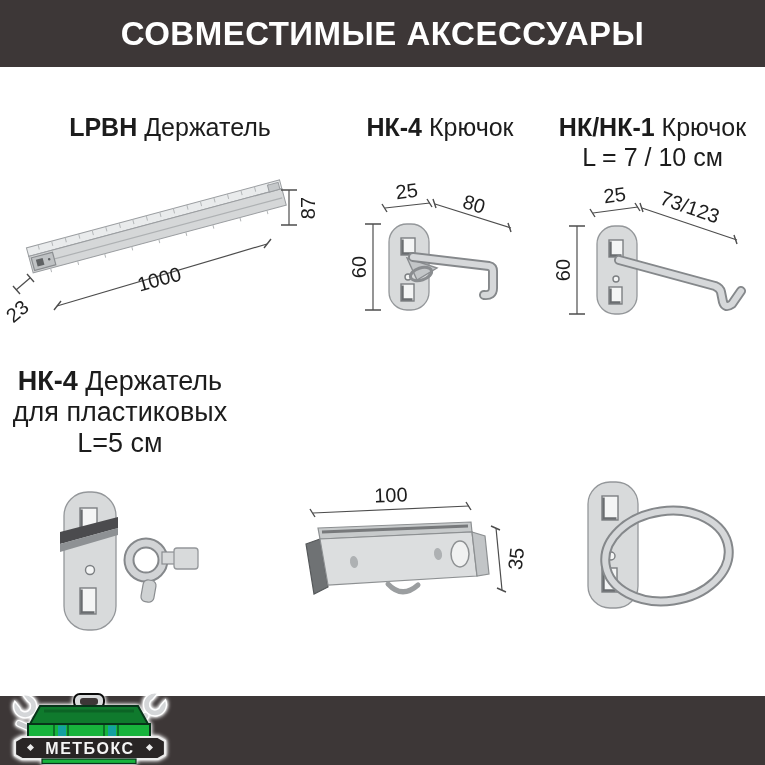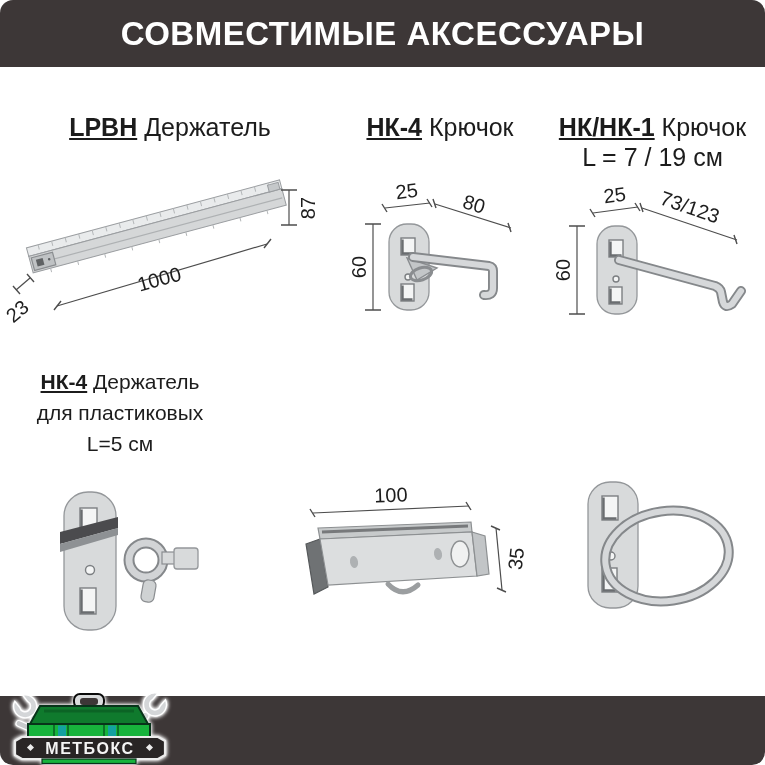--- a/index.html
+++ b/index.html
@@ -1,24 +1,24 @@
 <!DOCTYPE html>
 <html><head>
 <meta charset="utf-8">
 <style>
   html,body{margin:0;padding:0;background:#ffffff;}
   .page{position:relative;width:765px;height:765px;background:#ffffff;overflow:hidden;
-        font-family:"Liberation Sans",sans-serif;color:#1c1c1c;border-radius:13px;}
+        font-family:"Liberation Sans",sans-serif;color:#1c1c1c;}
   .bar{position:absolute;left:0;width:765px;background:#3d3737;}
   .header-bar{top:0;height:67px;display:flex;align-items:center;justify-content:center;}
   .header-bar h1{margin:0;color:#ffffff;font-size:33px;font-weight:bold;letter-spacing:.5px;}
   .footer-bar{top:696px;height:69px;}
   .ptitle{position:absolute;text-align:center;line-height:30px;font-size:25px;}
-  .ptitle.row2{font-size:21px;line-height:31px;}
-  .code{font-weight:bold;text-decoration:underline;}
+  .ptitle.row2{font-size:27px;line-height:31px;}
+  .code{font-weight:bold;}
   .drawing{position:absolute;}
   .dim{font-family:"Liberation Sans",sans-serif;font-size:20px;fill:#1d1d1d;}
   .dimline{stroke:#4d4d4d;stroke-width:1.2;fill:none;}
   .tick{stroke:#4d4d4d;stroke-width:1.4;}
   .metal{fill:#d8dadb;stroke:#94979a;stroke-width:1.3;}
   .metal-dk{fill:#bfc2c4;stroke:#8a8d90;stroke-width:1.2;}
   .slot{fill:#f4f5f5;stroke:#7c7f82;stroke-width:1.4;}
   .slot-shadow{stroke:#6a6d70;stroke-width:2.4;fill:none;}
   .rod-out{stroke:#85888b;stroke-width:10;fill:none;stroke-linecap:round;stroke-linejoin:round;}
   .rod-in{stroke:#d6d8da;stroke-width:6.2;fill:none;stroke-linecap:round;stroke-linejoin:round;}
@@ -37,21 +37,21 @@
     <span class="code">LPBH</span>
     <span>Держатель</span><br>
   </div>
   <div class="ptitle" style="left:345px;top:112px;width:190px;">
     <span class="code">НК-4</span>
     <span>Крючок</span>
   </div>
   <div class="ptitle" style="left:545px;top:112px;width:215px;">
     <span class="code">НК/НК-1</span>
     <span>Крючок</span><br>
-    <span>L = 7 / 19 см</span>
+    <span>L = 7 / 10 см</span>
   </div>
 
   <svg class="drawing" style="left:5px;top:178px;" width="330" height="158" viewBox="0 0 330 158">
     <g transform="rotate(-15 150 55)">
       <rect x="22" y="36" width="262" height="9" fill="#e9ebec" stroke="#9a9da0" stroke-width="1"></rect>
       <rect x="22" y="45" width="262" height="17" fill="#d5d7d8" stroke="#9a9da0" stroke-width="1"></rect>
       <line x1="24" y1="54" x2="282" y2="54" stroke="#aeb1b3" stroke-width="1.2"></line>
       <path d="M34,36v5 M48,36v5 M62,36v5 M76,36v5 M90,36v5 M104,36v5 M118,36v5 M132,36v5 M146,36v5 M160,36v5 M174,36v5 M188,36v5 M202,36v5 M216,36v5 M230,36v5 M244,36v5 M258,36v5 M272,36v5" stroke="#b4b7b9" stroke-width="1"></path>
       <path d="M40,62v4 M68,62v4 M96,62v4 M124,62v4 M152,62v4 M180,62v4 M208,62v4 M236,62v4 M264,62v4" stroke="#b4b7b9" stroke-width="1"></path>
       <rect x="24" y="47" width="22" height="13" class="metal-dk"></rect>

